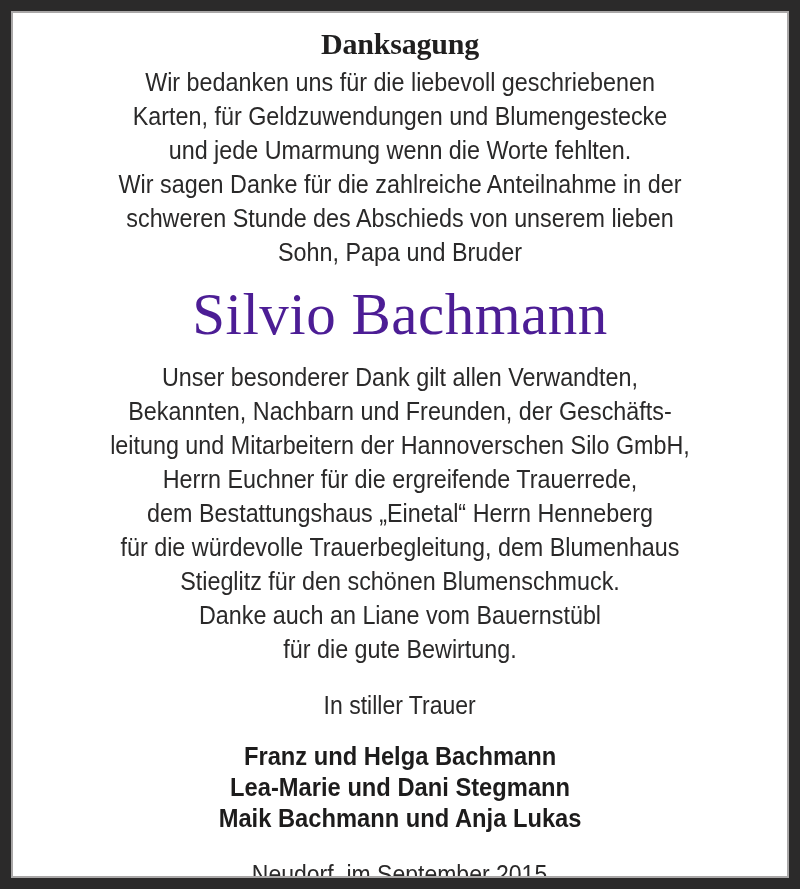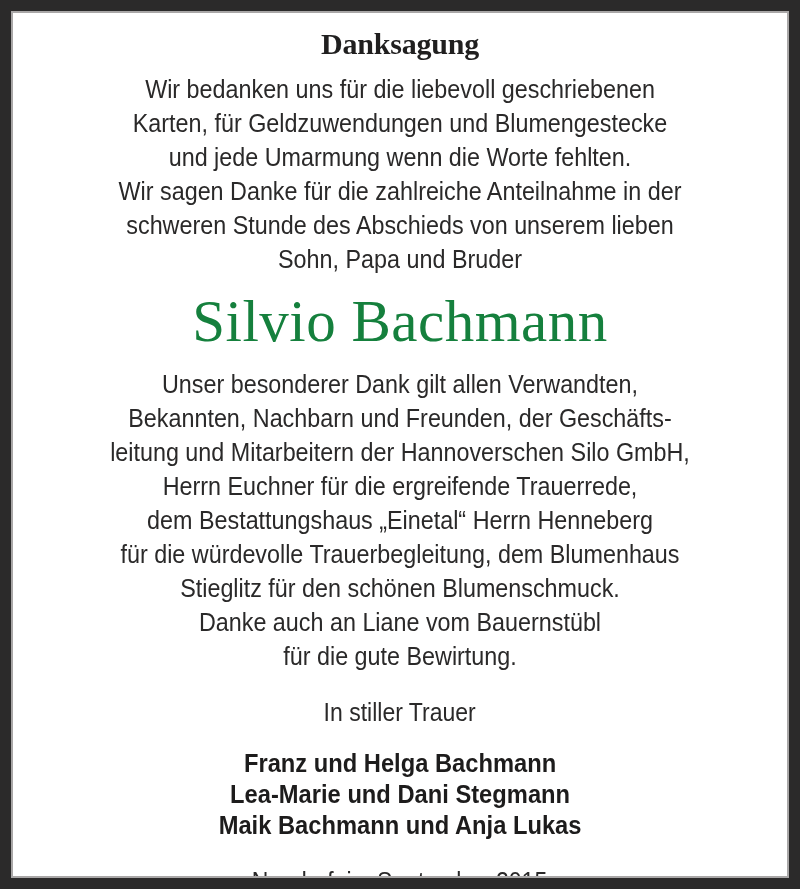--- a/index.html
+++ b/index.html
@@ -32,21 +32,21 @@
     overflow: hidden;
   }
 
   .notice-title {
     font-family: "Liberation Serif", "DejaVu Serif", serif;
     font-weight: bold;
     font-size: 30px;
     line-height: 34px;
     color: #201f1f;
     letter-spacing: -0.2px;
-    margin: 0 0 11px 0;
+    margin: 0 0 4px 0;
     text-align: center;
   }
 
   .body-block {
     font-family: "Liberation Sans", "DejaVu Sans", sans-serif;
     font-size: 25.5px;
     line-height: 34px;
     color: #2a2929;
     text-align: center;
     transform: scaleX(0.915);
@@ -57,21 +57,21 @@
 
   .body-block .text-line {
     display: block;
   }
 
   .deceased-name {
     font-family: "Liberation Serif", "DejaVu Serif", serif;
     font-weight: normal;
     font-size: 59px;
     line-height: 66px;
-    color: #15803d;
+    color: #4c1d95;
     margin: 12px 0 13px 0;
     white-space: nowrap;
     letter-spacing: 0.5px;
   }
 
   .mourning-lead {
     font-family: "Liberation Sans", "DejaVu Sans", sans-serif;
     font-size: 25px;
     line-height: 32px;
     color: #2a2929;

